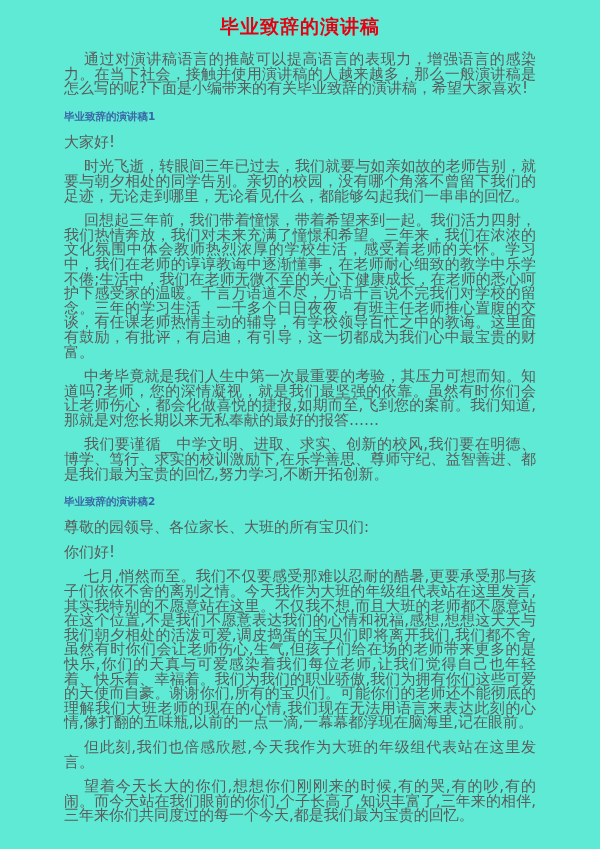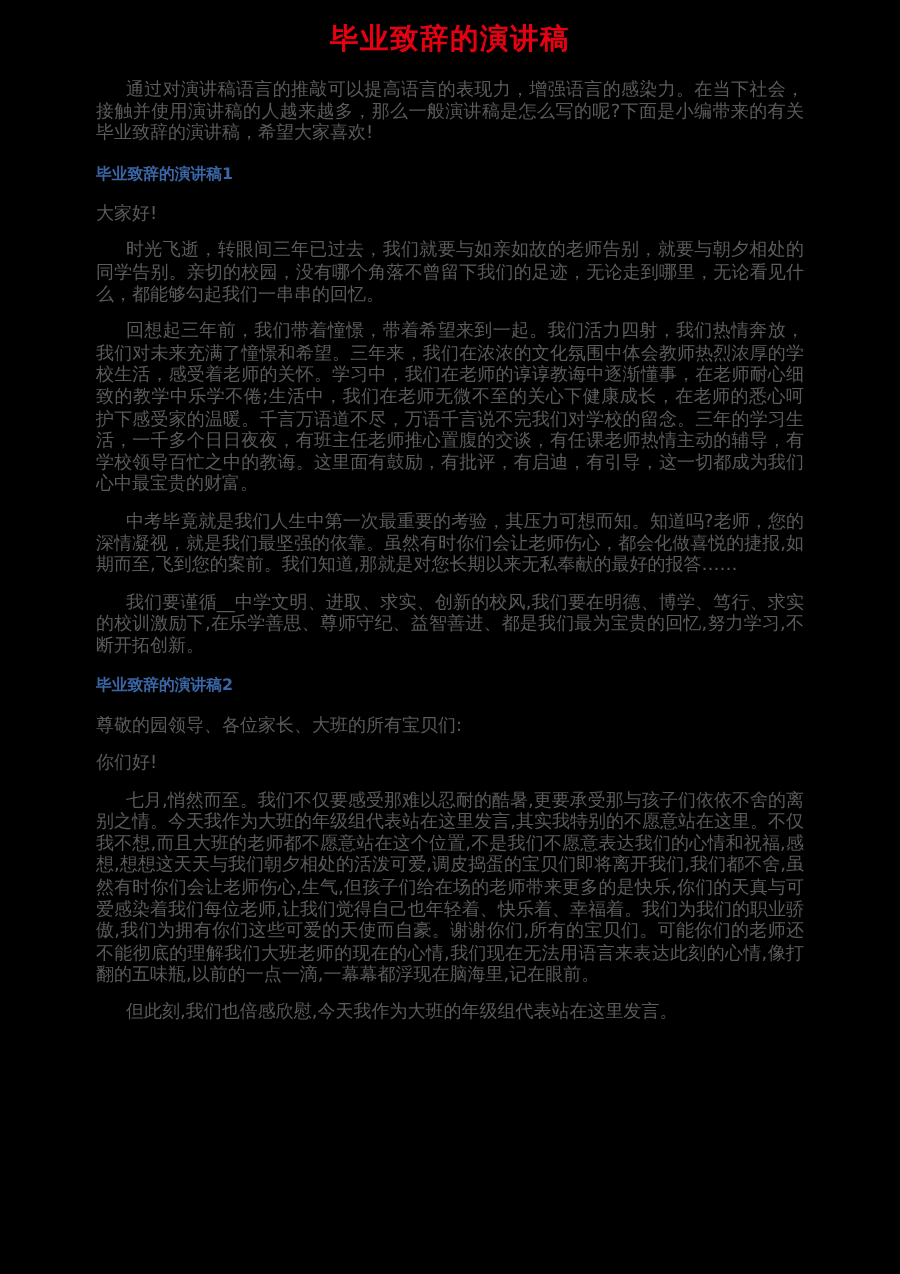--- a/index.html
+++ b/index.html
@@ -7,33 +7,33 @@
   body {
     width: 600px;
     height: 849px;
     overflow: hidden;
     font-family: "DejaVu Sans", sans-serif;
   }
   .page {
     width: 600px;
     height: 849px;
     padding: 14px 64px 0 64px;
-    background: #000000;
+    background: #5eead4;
   }
   .doc-title {
     color: #e60012;
     font-size: 19px;
     font-weight: bold;
     text-align: center;
     line-height: 24px;
     margin-bottom: 14px;
     letter-spacing: 1px;
   }
   .para {
-    font-size: 12px;
+    font-size: 15px;
     color: #5b5b5b;
     line-height: 14.6px;
     margin-bottom: 10px;
     text-align: justify;
     word-break: break-all;
   }
   .indent { text-indent: 20px; }
   .sec-heading {
     font-size: 10.5px;
     font-weight: bold;
@@ -59,14 +59,15 @@
   <p class="para indent">回想起三年前，我们带着憧憬，带着希望来到一起。我们活力四射，我们热情奔放，我们对未来充满了憧憬和希望。三年来，我们在浓浓的文化氛围中体会教师热烈浓厚的学校生活，感受着老师的关怀。学习中，我们在老师的谆谆教诲中逐渐懂事，在老师耐心细致的教学中乐学不倦;生活中，我们在老师无微不至的关心下健康成长，在老师的悉心呵护下感受家的温暖。千言万语道不尽，万语千言说不完我们对学校的留念。三年的学习生活，一千多个日日夜夜，有班主任老师推心置腹的交谈，有任课老师热情主动的辅导，有学校领导百忙之中的教诲。这里面有鼓励，有批评，有启迪，有引导，这一切都成为我们心中最宝贵的财富。</p>
   <p class="para indent">中考毕竟就是我们人生中第一次最重要的考验，其压力可想而知。知道吗?老师，您的深情凝视，就是我们最坚强的依靠。虽然有时你们会让老师伤心，都会化做喜悦的捷报,如期而至,飞到您的案前。我们知道,那就是对您长期以来无私奉献的最好的报答……</p>
   <p class="para indent">我们要谨循__中学文明、进取、求实、创新的校风,我们要在明德、博学、笃行、求实的校训激励下,在乐学善思、尊师守纪、益智善进、都是我们最为宝贵的回忆,努力学习,不断开拓创新。</p>
 
   <h3 class="sec-heading">毕业致辞的演讲稿2</h3>
 
   <p class="para">尊敬的园领导、各位家长、大班的所有宝贝们:</p>
   <p class="para">你们好!</p>
   <p class="para indent">七月,悄然而至。我们不仅要感受那难以忍耐的酷暑,更要承受那与孩子们依依不舍的离别之情。今天我作为大班的年级组代表站在这里发言,其实我特别的不愿意站在这里。不仅我不想,而且大班的老师都不愿意站在这个位置,不是我们不愿意表达我们的心情和祝福,感想,想想这天天与我们朝夕相处的活泼可爱,调皮捣蛋的宝贝们即将离开我们,我们都不舍,虽然有时你们会让老师伤心,生气,但孩子们给在场的老师带来更多的是快乐,你们的天真与可爱感染着我们每位老师,让我们觉得自己也年轻着、快乐着、幸福着。我们为我们的职业骄傲,我们为拥有你们这些可爱的天使而自豪。谢谢你们,所有的宝贝们。可能你们的老师还不能彻底的理解我们大班老师的现在的心情,我们现在无法用语言来表达此刻的心情,像打翻的五味瓶,以前的一点一滴,一幕幕都浮现在脑海里,记在眼前。</p>
   <p class="para indent">但此刻,我们也倍感欣慰,今天我作为大班的年级组代表站在这里发言。</p>
+  <p class="para indent">望着今天长大的你们,想想你们刚刚来的时候,有的哭,有的吵,有的闹。而今天站在我们眼前的你们,个子长高了,知识丰富了,三年来的相伴,三年来你们共同度过的每一个今天,都是我们最为宝贵的回忆。</p>
 
 </div>
 
 </body></html>

